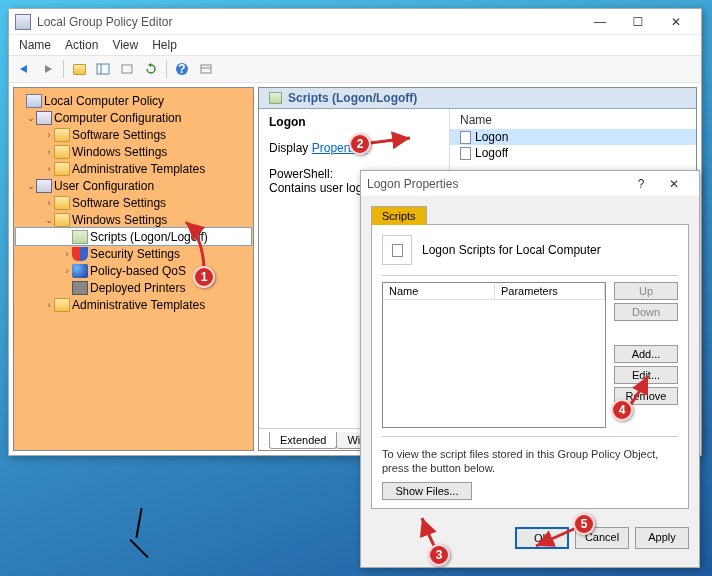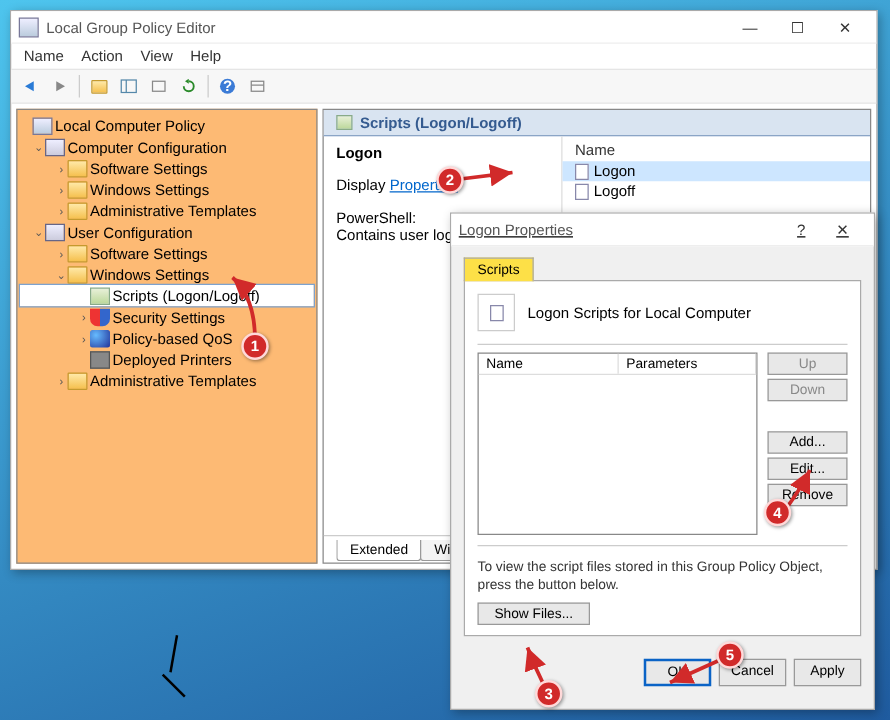--- a/index.html
+++ b/index.html
@@ -42,26 +42,26 @@
 .rcols { display: flex; padding: 4px 10px 2px; color: #333; font-size: 11px; }
 .rcols .c1 { flex: 1; }
 .ritem { display: flex; align-items: center; gap: 4px; padding: 1px 10px; }
 .ritem.selected { background: #cde6ff; }
 .tabs-bottom { height: 21px; display: flex; align-items: flex-end; padding-left: 10px; border-top: 1px solid #ccc; position: relative; top: -1px; }
 .tab { border: 1px solid #999; border-top: none; background: #f3f3f3; padding: 2px 10px; font-size: 11px; border-radius: 0 0 3px 3px; margin-right: -1px; }
 .tab.active { background: #fff; }
 
 
 .propdlg { left: 360px; top: 170px; width: 340px; height: 398px; background: #f0f0f0; }
-.propdlg .titlebar { background: #fff; text-decoration: underline; }
+.propdlg .titlebar { background: #fff; }
 .propdlg .helpbtn { width: 28px; height: 24px; display: flex; align-items: center; justify-content: center; color: #333; }
 .propbody { padding: 8px 10px 10px; }
 .proptab-row { display: flex; }
 .proptab { border: 1px solid #aaa; border-bottom: none; background: #f0f0f0; padding: 3px 10px; font-size: 11px; position: relative; top: 1px; }
-.proptab.active { background: #fde047; z-index: 2; }
+.proptab.active { background: #eab308; z-index: 2; }
 .propframe { border: 1px solid #aaa; background: #fff; padding: 10px 10px 8px; }
 .scriptheader { display: flex; align-items: center; gap: 10px; margin-bottom: 10px; }
 .scriptheader .sicon { width: 30px; height: 30px; border: 1px solid #ccc; display: flex; align-items: center; justify-content: center; }
 .listwrap { display: flex; gap: 8px; border-top: 1px solid #ccc; padding-top: 6px; }
 .listbox { flex: 1; border: 1px solid #888; background: #fff; height: 146px; }
 .listcols { display: flex; border-bottom: 1px solid #ddd; }
 .listcols .lc { padding: 2px 6px; border-right: 1px solid #ddd; font-size: 11px; }
 .listcols .lc1 { flex: 0 0 112px; }
 .listcols .lc2 { flex: 1; }
 .listrow { display: flex; }

